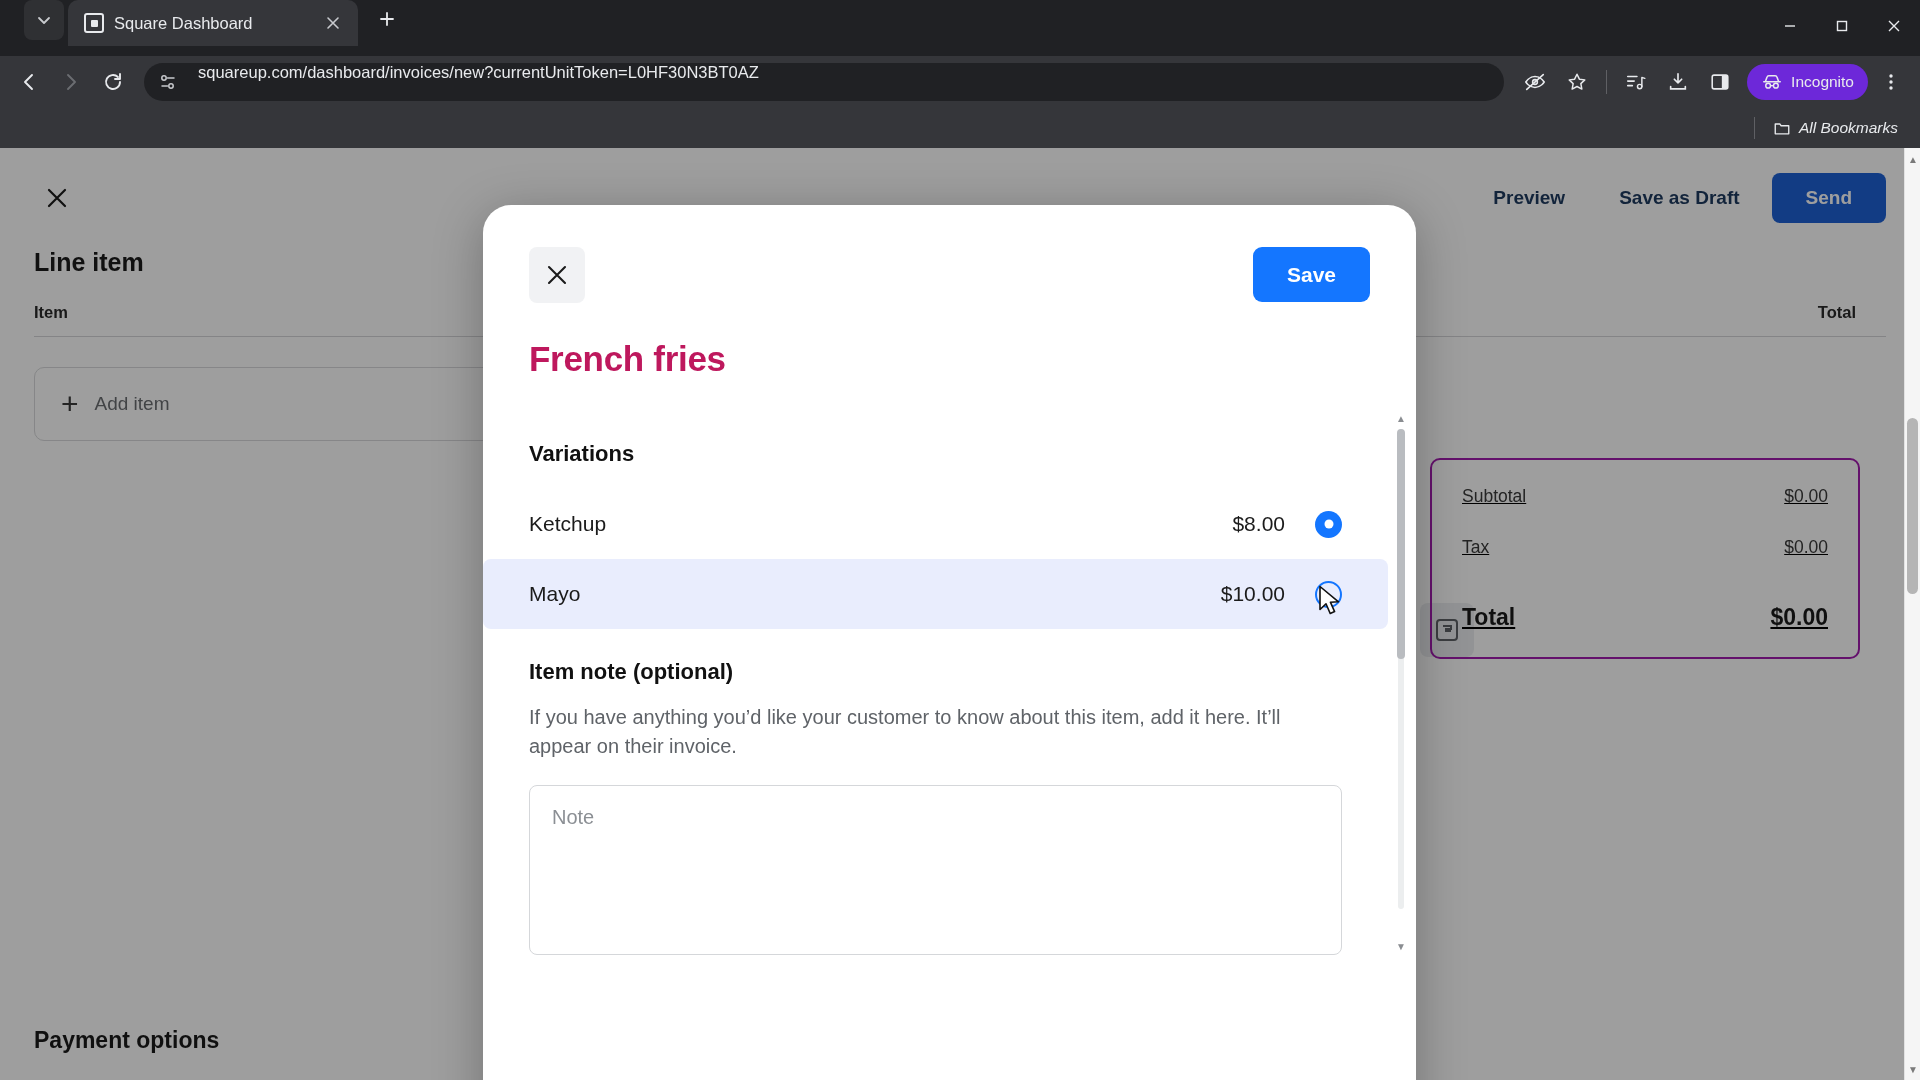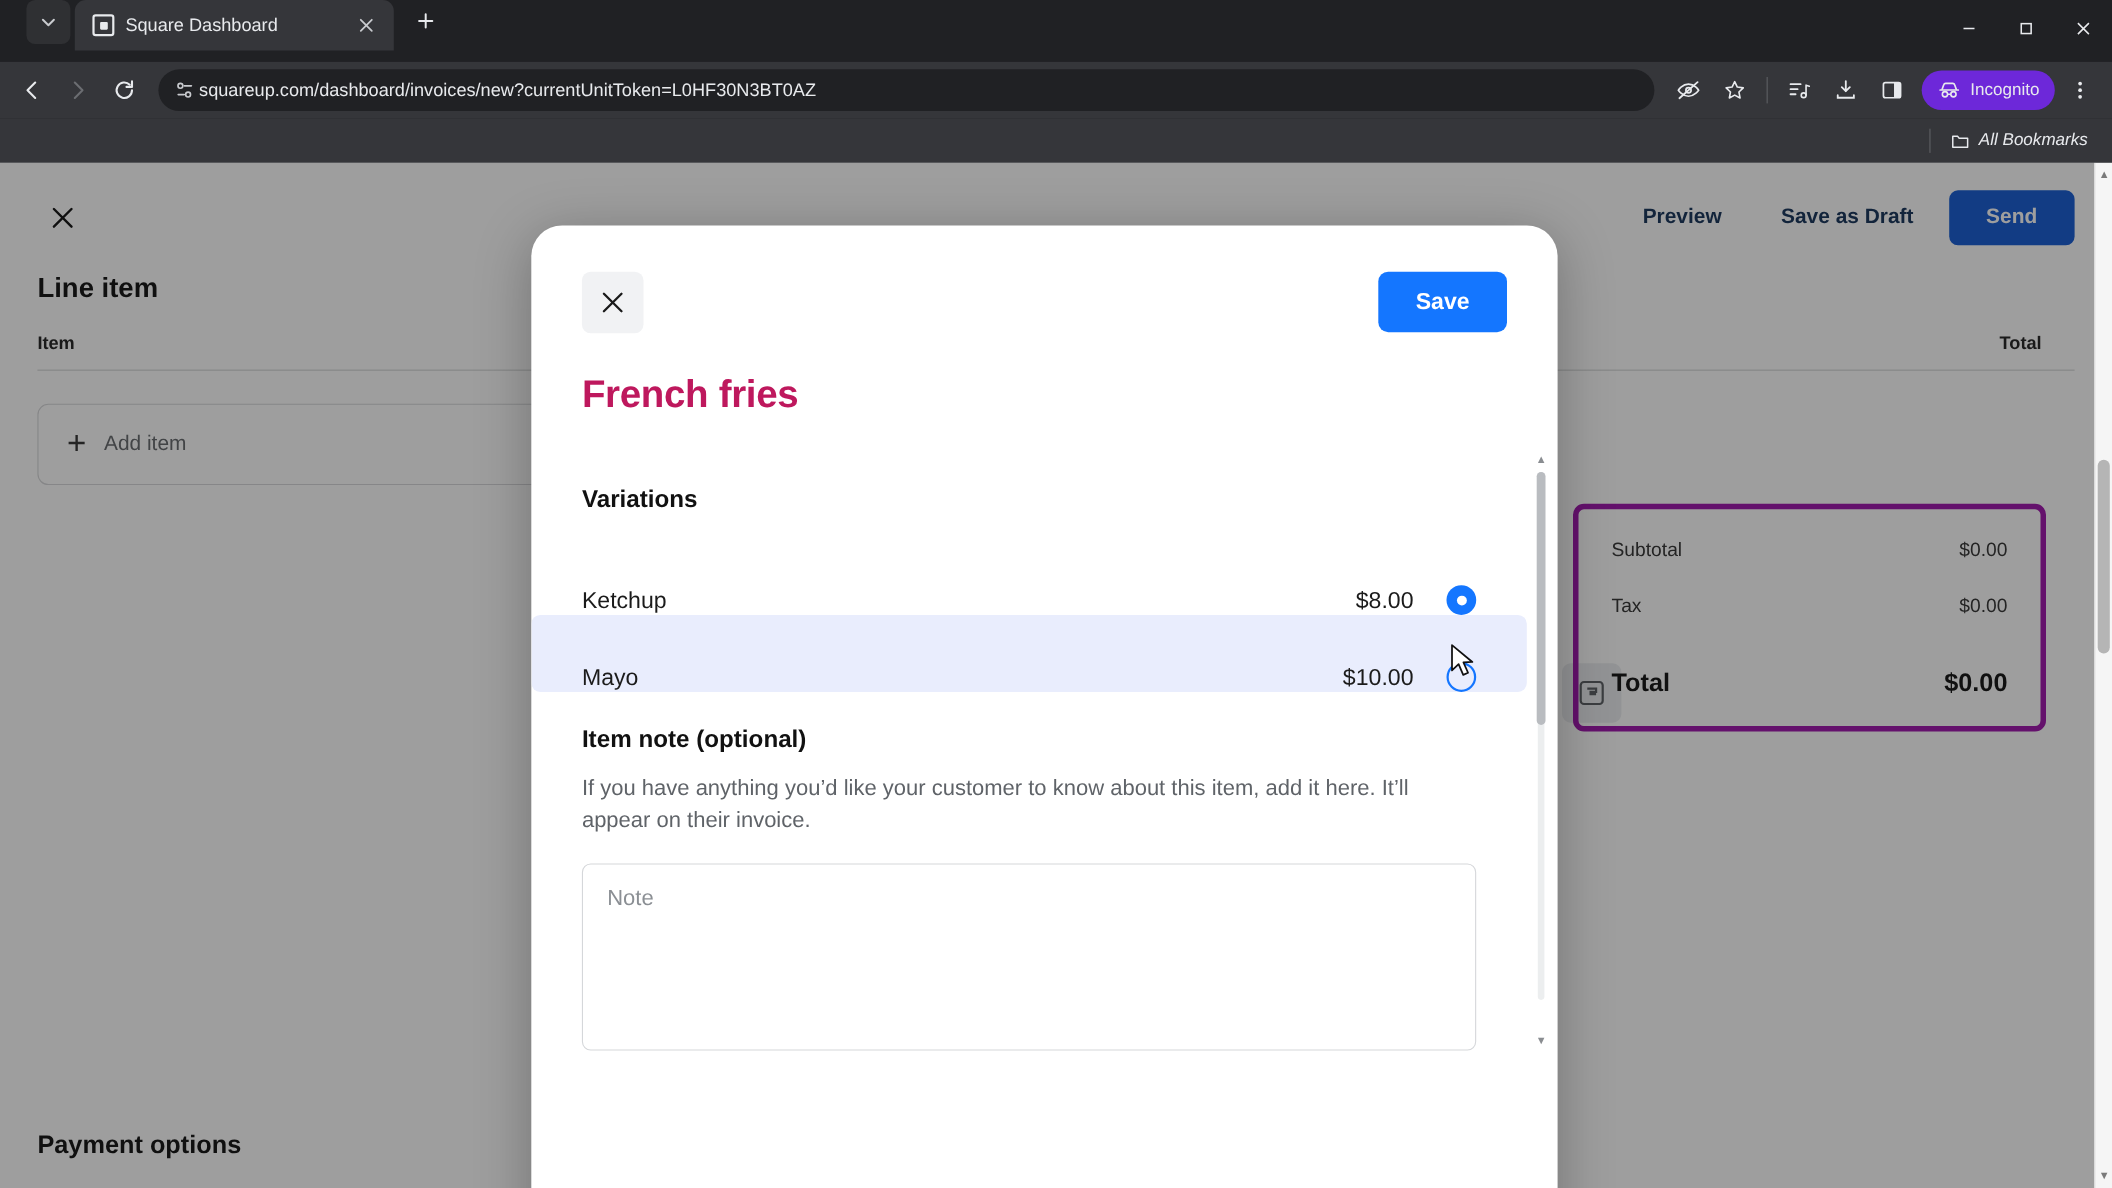--- a/index.html
+++ b/index.html
@@ -51,22 +51,22 @@
   .win-btn { width: 52px; height: 52px; display:flex; align-items:center; justify-content:center; color:#e8eaed; }
 
   .toolbar {
     height: 52px; background: #35363a;
     display: flex; align-items: center; gap: 4px; padding: 0 10px;
   }
   .nav-btn { width: 38px; height: 38px; display:flex; align-items:center; justify-content:center; color:#e8eaed; border-radius: 50%; }
   .nav-btn.disabled { color: #6b6d71; }
   .omnibox {
     flex: 1 1 auto; height: 38px; background: #202124;
-    border-radius: 19px; display: flex; align-items: center;
-    gap: 3px; padding: 0 14px; margin: 0 8px; min-width: 0;
+    border-radius: 19px; display: flex; 
+    gap: 20px; padding: 0 14px; margin: 0 8px; min-width: 0;
   }
   .omnibox-icon { flex: 0 0 auto; display:flex; align-items:center; color: #c8cace; }
   .omnibox-url { color: #e8eaed; font-size: 16.5px; white-space: nowrap; overflow:hidden; text-overflow:ellipsis; }
   .tb-icon { width: 38px; height: 38px; display:flex; align-items:center; justify-content:center; color:#e8eaed; border-radius:50%; flex:0 0 38px;}
   .tb-sep { width:1px; height: 24px; background: #5f6064; margin: 0 6px; }
   .incognito-pill {
     height: 36px; background: #6d28d9; border-radius: 18px;
     display:flex; align-items:center; gap:8px; padding: 0 14px;
     color:#e8eaed; font-size: 15.5px; margin-left: 4px;
   }
@@ -121,22 +121,23 @@
   }
   .pg-plus { font-size: 30px; color:#3a3a3a; line-height:1; }
   .pg-additem-label { font-size: 19px; color:#6b6e72; }
   .pg-sq-icon {
     position:absolute; left: 168px; top: 196px;
     width: 54px; height: 54px; border-radius: 8px; background:#eceef0;
     display:flex; align-items:center; justify-content:center;
   }
   .pg-card {
     position:absolute; right: 60px; top: 310px;
-    width: 430px; border: 5px solid #a21caf; border-radius: 10px;
+    width: 430px; border: 2px solid #a21caf; border-radius: 10px;
     padding: 26px 30px;
+    text-decoration: underline;
   }
   .pg-row { display:flex; justify-content:space-between; font-size:17.5px; color:#3a3a3a; margin-bottom: 30px;}
   .pg-row.total { font-size: 23px; font-weight: 700; color:#1b1b1b; margin-bottom:0; margin-top: 46px;}
 
   .pg-bottom {
     position:absolute; left: 0; bottom: 0; width: 1920px;
     padding: 0 34px 26px 34px;
     display:flex; align-items:center;
   }
   .pg-bottom h3 { font-size: 23px; font-weight:700; color:#1b1b1b; }
@@ -179,21 +180,21 @@
   }
   .modal-scrollarea {
     position: relative; margin-top: 22px;
     height: 560px; overflow: hidden; padding-right: 28px;
   }
   .modal-section-label {
     font-size: 22px; font-weight: 700; color:#111; padding: 0 46px; margin-bottom: 22px;
   }
   .var-list { padding: 0 0 0 0; }
   .var-row {
-    display:flex; align-items:flex-end; height: 70px;
+    display:flex; align-items:center; height: 70px;
     padding: 0 46px 0 46px; border-radius: 8px;
     font-size: 21px; color:#1b1b1b;
   }
   .var-row.highlight { background: #e9edfd; }
   .var-name { flex: 1 1 auto; }
   .var-price { margin-right: 30px; color:#1b1b1b; }
   .radio {
     width: 27px; height: 27px; border-radius: 50%;
     border: 2px solid #9aa0a6; flex: 0 0 27px; position: relative;
   }

